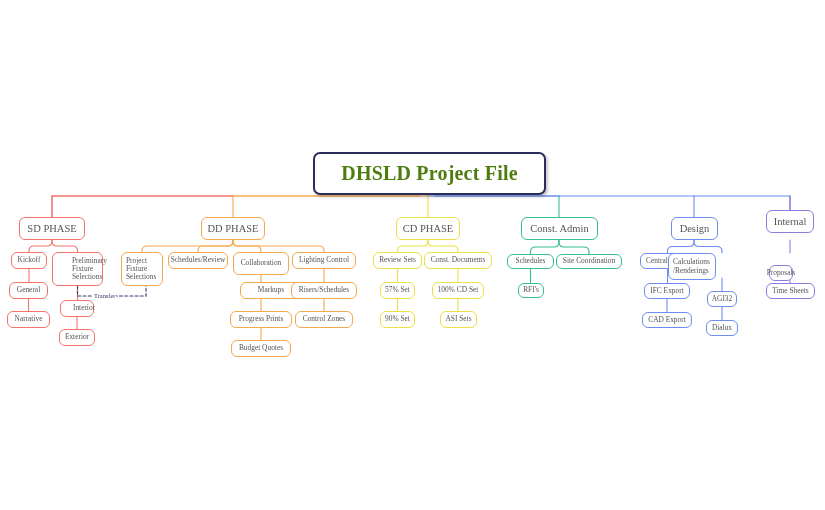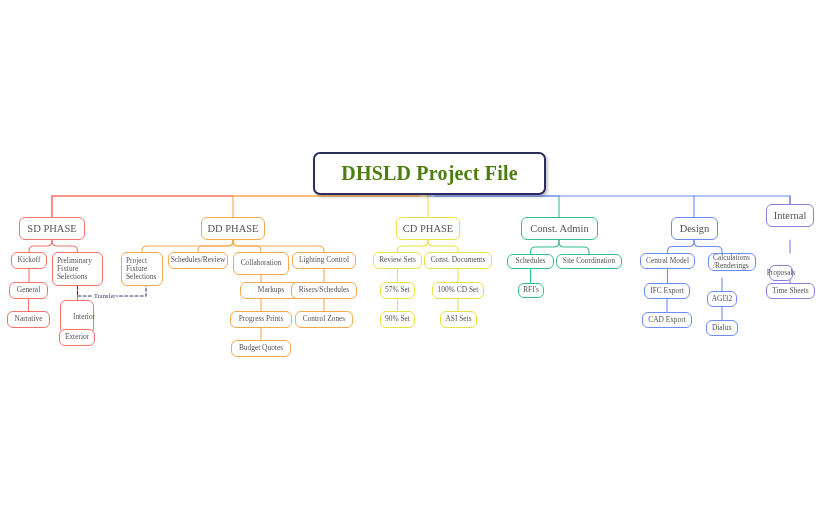--- a/index.html
+++ b/index.html
@@ -99,26 +99,26 @@
       <path d="M722 307V320" stroke="#6f8cf0" fill="none" stroke-width="1.1" stroke-linecap="round"></path>
       <path d="M790 240V253" stroke="#8a7fe0" fill="none" stroke-width="1.1" stroke-linecap="round"></path>
       <path d="M790 269V283" stroke="#8a7fe0" fill="none" stroke-width="1.1" stroke-linecap="round"></path>
       <path d="M77.5 286 V296 H146 V282" stroke="#3a3a6a" fill="none" stroke-width="1.1" stroke-linecap="round" stroke-dasharray="3,2.2"></path>
     </svg>
 
   <div id="root">DHSLD Project File</div>
 
   <div class="node lvl1" style="left: 19px; top: 217px; width: 66px; height: 23px; border-color: rgb(244, 115, 108);">SD PHASE</div>
   <div class="node lvl2" style="left: 11px; top: 252px; width: 36px; height: 17px; border-color: rgb(244, 115, 108);">Kickoff</div>
-  <div class="node lvl2 multiline" style="left: 52px; top: 252px; width: 51px; height: 34px; border-color: rgb(244, 115, 108);"><span>Preliminary
+  <div class="node lvl2 multiline" style="left: 52px; top: 252px; width: 51px; height: 34px; border-color: rgb(244, 115, 108); padding-left: 15px;"><span>Preliminary
 Fixture
 Selections</span></div>
   <div class="node lvl2" style="left: 9px; top: 282px; width: 39px; height: 17px; border-color: rgb(244, 115, 108);">General</div>
   <div class="node lvl2" style="left: 7px; top: 311px; width: 43px; height: 17px; border-color: rgb(244, 115, 108);">Narrative</div>
-  <div class="node lvl2" style="left: 60px; top: 300px; width: 34px; height: 34px; border-color: rgb(244, 115, 108); padding-left: 14px;">Interior</div>
+  <div class="node lvl2" style="left: 60px; top: 300px; width: 34px; height: 17px; border-color: rgb(244, 115, 108); padding-left: 14px;">Interior</div>
   <div class="node lvl2" style="left: 59px; top: 329px; width: 36px; height: 17px; border-color: rgb(244, 115, 108);">Exterior</div>
 
   <div class="node lvl1" style="left: 201px; top: 217px; width: 64px; height: 23px; border-color: rgb(245, 169, 78);">DD PHASE</div>
   <div class="node lvl2 multiline" style="left: 121px; top: 252px; width: 42px; height: 34px; border-color: rgb(245, 169, 78);"><span>Project
 Fixture
 Selections</span></div>
   <div class="node lvl2" style="left: 168px; top: 252px; width: 60px; height: 17px; border-color: rgb(245, 169, 78);">Schedules/Review</div>
   <div class="node lvl2" style="left: 233px; top: 252px; width: 56px; height: 23px; border-color: rgb(245, 169, 78);">Collaboration</div>
   <div class="node lvl2" style="left: 292px; top: 252px; width: 64px; height: 17px; border-color: rgb(245, 169, 78);">Lighting Control</div>
   <div class="node lvl2" style="left: 240px; top: 282px; width: 62px; height: 17px; border-color: rgb(245, 169, 78);">Markups</div>
@@ -135,25 +135,25 @@
   <div class="node lvl2" style="left: 380px; top: 311px; width: 35px; height: 17px; border-color: rgb(236, 224, 71);">90% Set</div>
   <div class="node lvl2" style="left: 440px; top: 311px; width: 37px; height: 17px; border-color: rgb(236, 224, 71);">ASI Sets</div>
 
   <div class="node lvl1" style="left: 521px; top: 217px; width: 77px; height: 23px; border-color: rgb(53, 191, 140);">Const. Admin</div>
   <div class="node lvl2" style="left: 507px; top: 254px; width: 47px; height: 15px; border-color: rgb(53, 191, 140);">Schedules</div>
   <div class="node lvl2" style="left: 556px; top: 254px; width: 66px; height: 15px; border-color: rgb(53, 191, 140);">Site Coordination</div>
   <div class="node lvl2" style="left: 518px; top: 283px; width: 26px; height: 15px; border-color: rgb(53, 191, 140);">RFI's</div>
 
   <div class="node lvl1" style="left: 671px; top: 217px; width: 47px; height: 23px; border-color: rgb(111, 140, 240);">Design</div>
   <div class="node lvl2" style="left: 640px; top: 253px; width: 55px; height: 16px; border-color: rgb(111, 140, 240);">Central Model</div>
-  <div class="node lvl2 multiline" style="left: 708px; top: 253px; width: 48px; height: 18px; border-color: rgb(111, 140, 240);"><span>Calculations
+  <div class="node lvl2 multiline" style="left: 668px; top: 253px; width: 48px; height: 27px; border-color: rgb(111, 140, 240);"><span>Calculations
 /Renderings</span></div>
   <div class="node lvl2" style="left: 644px; top: 283px; width: 46px; height: 16px; border-color: rgb(111, 140, 240);">IFC Export</div>
   <div class="node lvl2" style="left: 707px; top: 291px; width: 30px; height: 16px; border-color: rgb(111, 140, 240);">AGI32</div>
   <div class="node lvl2" style="left: 642px; top: 312px; width: 50px; height: 16px; border-color: rgb(111, 140, 240);">CAD Export</div>
   <div class="node lvl2" style="left: 706px; top: 320px; width: 32px; height: 16px; border-color: rgb(111, 140, 240);">Dialux</div>
 
-  <div class="node lvl1" style="left: 766px; top: 204px; width: 48px; height: 23px; border-color: rgb(138, 127, 224);">Internal</div>
+  <div class="node lvl1" style="left: 766px; top: 210px; width: 48px; height: 23px; border-color: rgb(138, 127, 224);">Internal</div>
   <div class="node lvl2" style="left: 769px; top: 265px; width: 24px; height: 16px; border-color: rgb(138, 127, 224);">Proposals</div>
   <div class="node lvl2" style="left: 766px; top: 283px; width: 49px; height: 16px; border-color: rgb(138, 127, 224);">Time Sheets</div>
 
   <div class="xferlabel" style="left:93px;top:292px;">Transfer</div>
 </div>
 
 </body></html>

